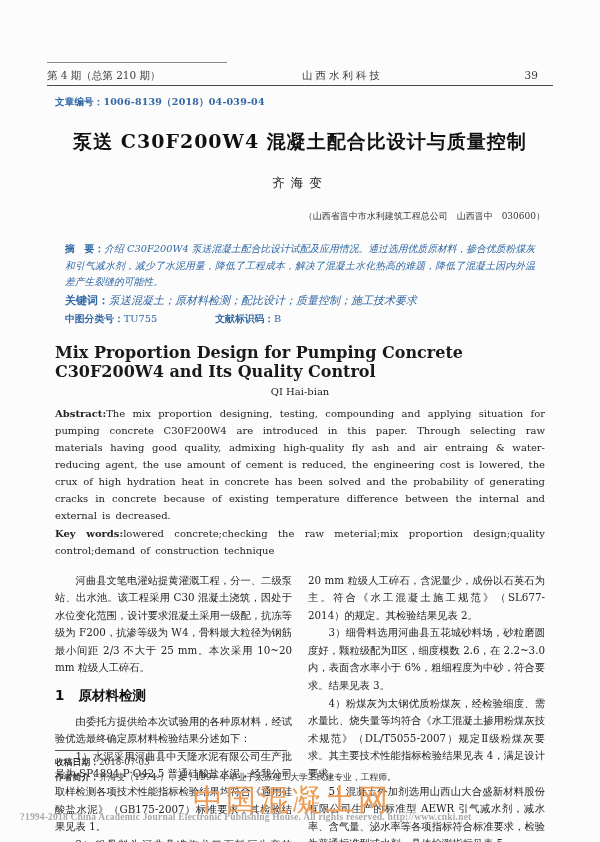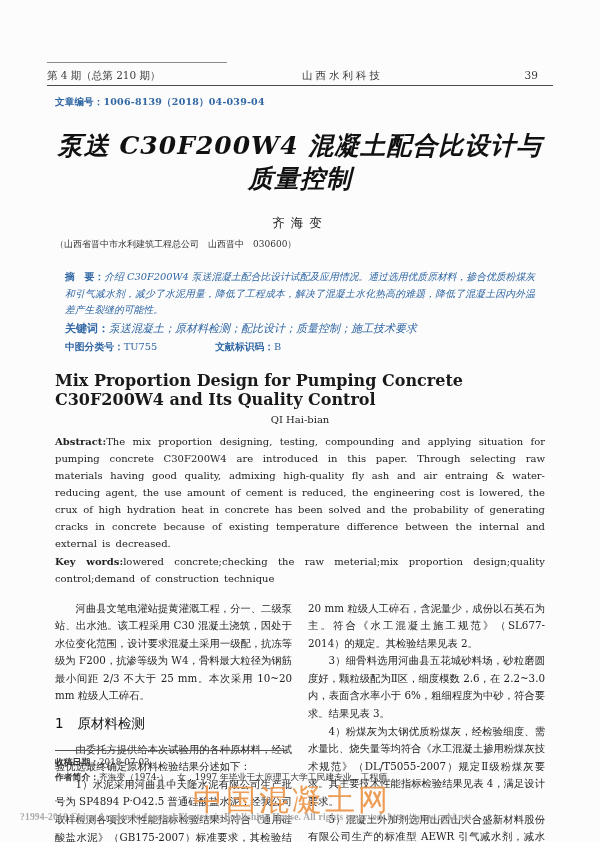--- a/index.html
+++ b/index.html
@@ -25,24 +25,24 @@
   .header-rule{
     position:absolute;left:47px;right:47px;top:85px;height:0;
     border-top:1.5px solid #4a4a4a;
   }
   .content{position:absolute;left:55px;right:55px;top:96px;}
   .article-id{
     font-size:9.5px;font-weight:bold;color:#2f66a3;letter-spacing:.2px;
   }
   h1.title{
     margin:20px 0 0 0;text-align:center;
-    font-size:25px;font-weight:bold;color:#111;letter-spacing:1px;font-style:italic;
+    font-size:19px;font-weight:bold;color:#111;letter-spacing:1px;
   }
   .author{margin-top:20px;text-align:center;font-size:12.5px;letter-spacing:6px;color:#222;}
-  .affiliation{margin-top:6px;text-align:left;font-size:9px;color:#333;}
+  .affiliation{margin-top:18px;text-align:right;font-size:9px;color:#333;}
   .cn-block{color:#2f66a3;}
   .abstract-cn{
     margin:18px 10px 0 10px;font-size:9.8px;line-height:16.5px;
     text-align:justify;
   }
   .abstract-cn .body-txt,.keywords-cn .body-txt{font-style:italic;}
   .lbl{font-weight:bold;font-style:normal;}
   .abstract-cn .indent{ text-indent:2em; display:inline;}
   .keywords-cn{margin:2px 10px 0 10px;font-size:11px;line-height:16px;}
   .clc-line{margin:2px 10px 0 10px;font-size:9.8px;line-height:16px;}
@@ -57,21 +57,21 @@
   }
   .abstract-en .first{ text-indent:1.5em; }
   .keywords-en{margin-top:1px;font-size:10px;line-height:17px;text-align:justify;color:#222;word-spacing:2px;}
   .columns{
     margin-top:13px;display:flex;gap:16px;
   }
   .col{width:237px;font-size:10.3px;line-height:17.6px;text-align:justify;color:#242424;}
   .col p{margin:0;text-indent:2em;}
   .col p.noindent{text-indent:0;}
   .sec-heading{
-    margin:10px 0 8px 0;font-size:13.5px;font-weight:normal;color:#111;
+    margin:10px 0 8px 0;font-size:13.5px;font-weight:bold;color:#111;
     font-family:"DejaVu Sans","Liberation Sans",sans-serif;
   }
   .sec-heading .sec-no{margin-right:14px;}
   .footnote{
     position:absolute;left:55px;right:40px;top:750px;
     font-size:8.8px;color:#333;line-height:15px;
   }
   .footnote-rule{width:232px;border-top:1px solid #555;margin-bottom:4px;}
   .footnote .f-lbl{font-weight:bold;}
   .watermark{

